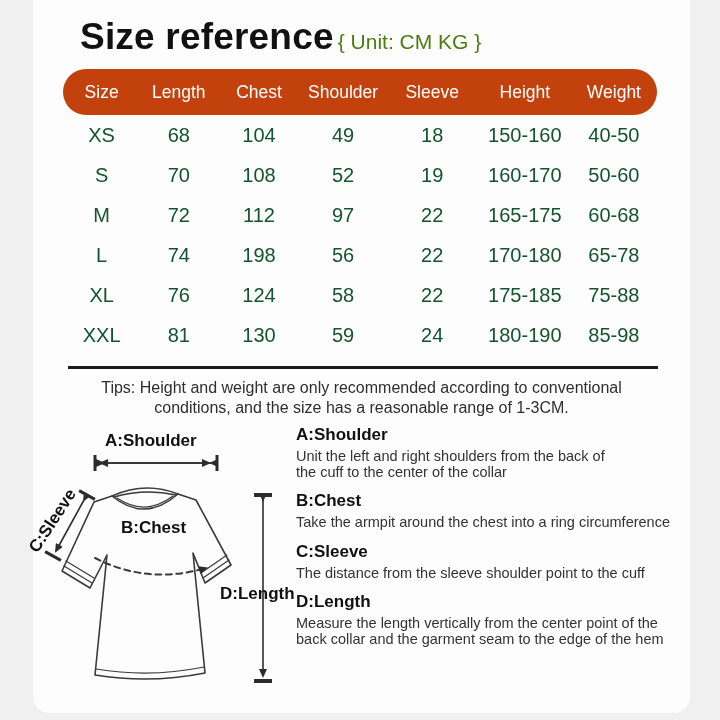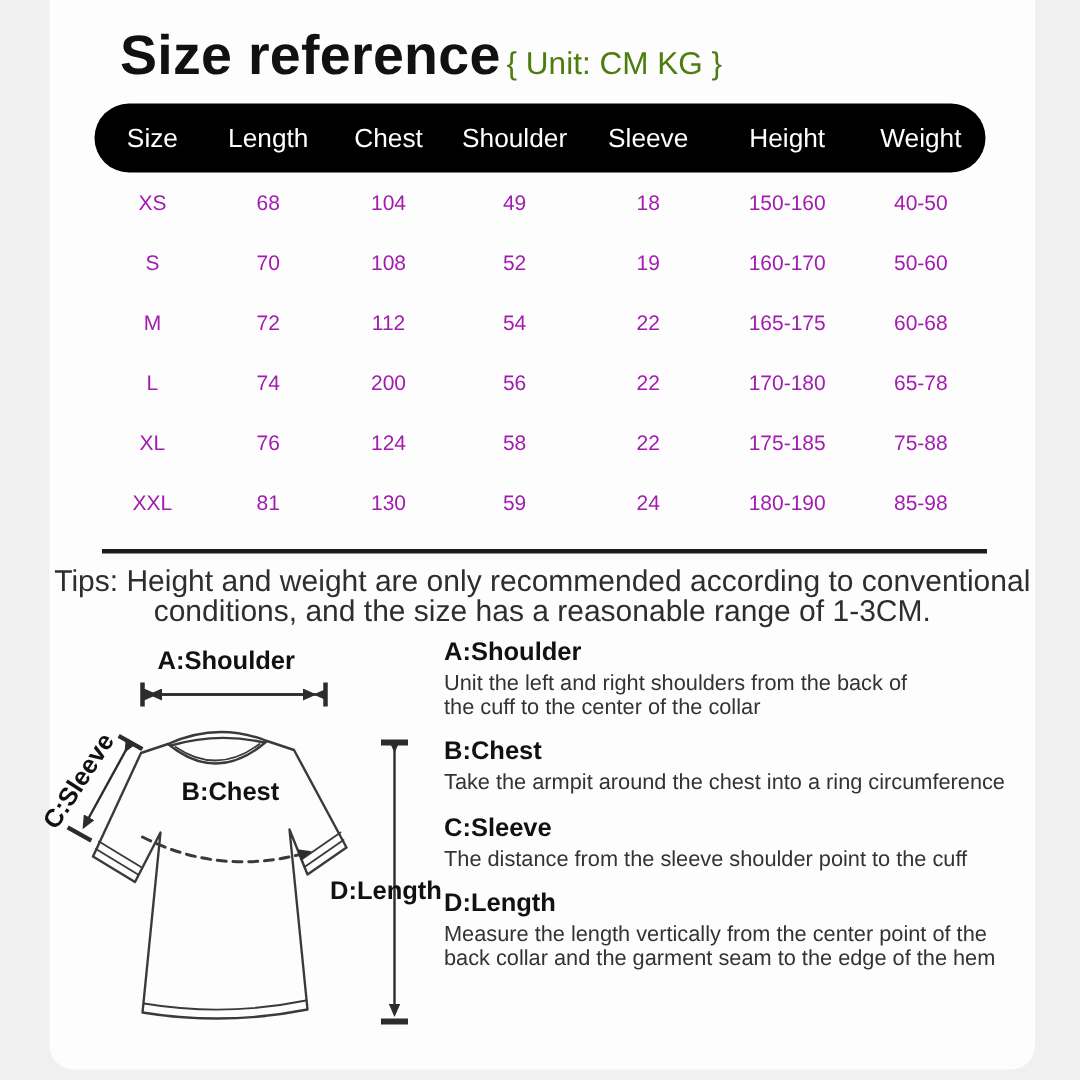--- a/index.html
+++ b/index.html
@@ -30,45 +30,45 @@
   .unit-note{
     font-size:21px;color:#4d7c0f;margin-left:4px;
   }
   
   .size-table{
     margin:15px 0 0 30px;
     width:594px;
   }
   .pill-header{
     height:46px;border-radius:24px;
-    background:#000000;
+    background:#c2410c;
     display:grid;
     grid-template-columns:13% 13% 14% 14.3% 15.7% 15.5% 14.5%;
     align-items:center;
   }
   .pill-header .hcell{
     color:#fff;font-size:17.5px;text-align:center;
   }
   .tbody .trow{
     height:40px;
     display:grid;
     grid-template-columns:13% 13% 14% 14.3% 15.7% 15.5% 14.5%;
     align-items:center;
   }
   .tbody .tcell{
-    font-size:14px;color:#a21caf;text-align:center;
+    font-size:20px;color:#14532d;text-align:center;
   }
   
   .divider{
     margin:11px 0 0 35px;
     width:590px;height:3px;background:#1c1c1c;
   }
   .tips{
     margin-top:9px;text-align:center;
-    font-size:20px;line-height:20px;color:#2e2e2e;
+    font-size:16px;line-height:20px;color:#2e2e2e;
   }
   
   .bottom{
     position:relative;margin-top:5px;height:283px;
   }
   .diagram-svg{position:absolute;left:10px;top:0;}
   .diag-label{
     position:absolute;font-weight:bold;color:#111;font-size:17px;white-space:nowrap;
   }
   .lbl-shoulder{left:72px;top:8px;}
@@ -124,29 +124,29 @@
           <div class="tcell">108</div>
           <div class="tcell">52</div>
           <div class="tcell">19</div>
           <div class="tcell">160-170</div>
           <div class="tcell">50-60</div>
         </div>
         <div class="trow">
           <div class="tcell">M</div>
           <div class="tcell">72</div>
           <div class="tcell">112</div>
-          <div class="tcell">54</div>
+          <div class="tcell">97</div>
           <div class="tcell">22</div>
           <div class="tcell">165-175</div>
           <div class="tcell">60-68</div>
         </div>
         <div class="trow">
           <div class="tcell">L</div>
           <div class="tcell">74</div>
-          <div class="tcell">200</div>
+          <div class="tcell">198</div>
           <div class="tcell">56</div>
           <div class="tcell">22</div>
           <div class="tcell">170-180</div>
           <div class="tcell">65-78</div>
         </div>
         <div class="trow">
           <div class="tcell">XL</div>
           <div class="tcell">76</div>
           <div class="tcell">124</div>
           <div class="tcell">58</div>

